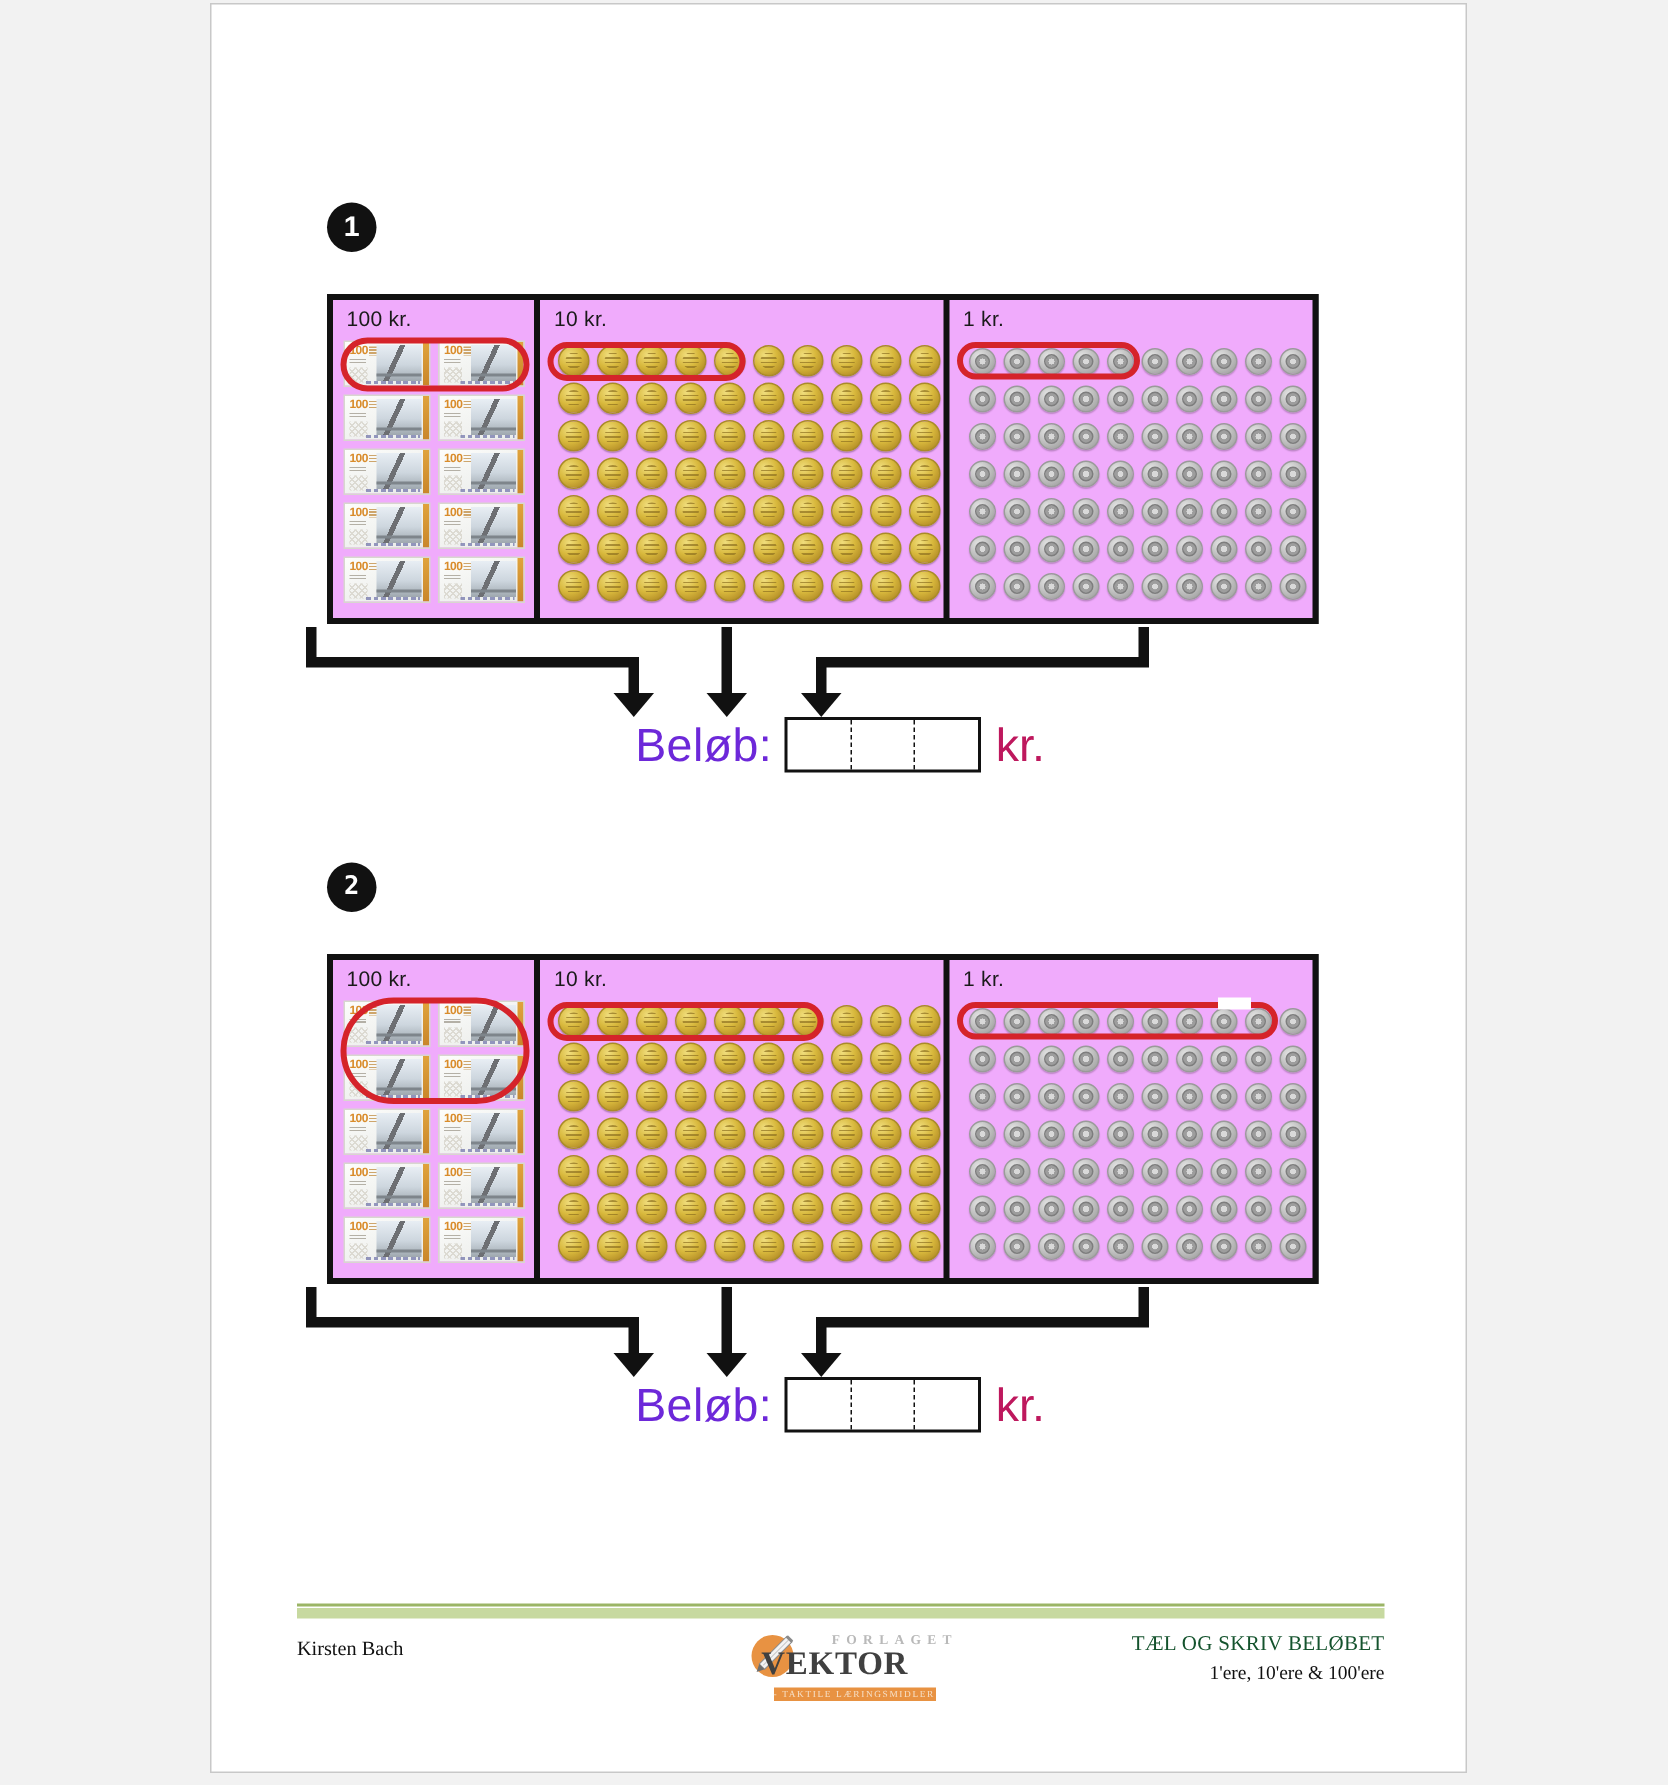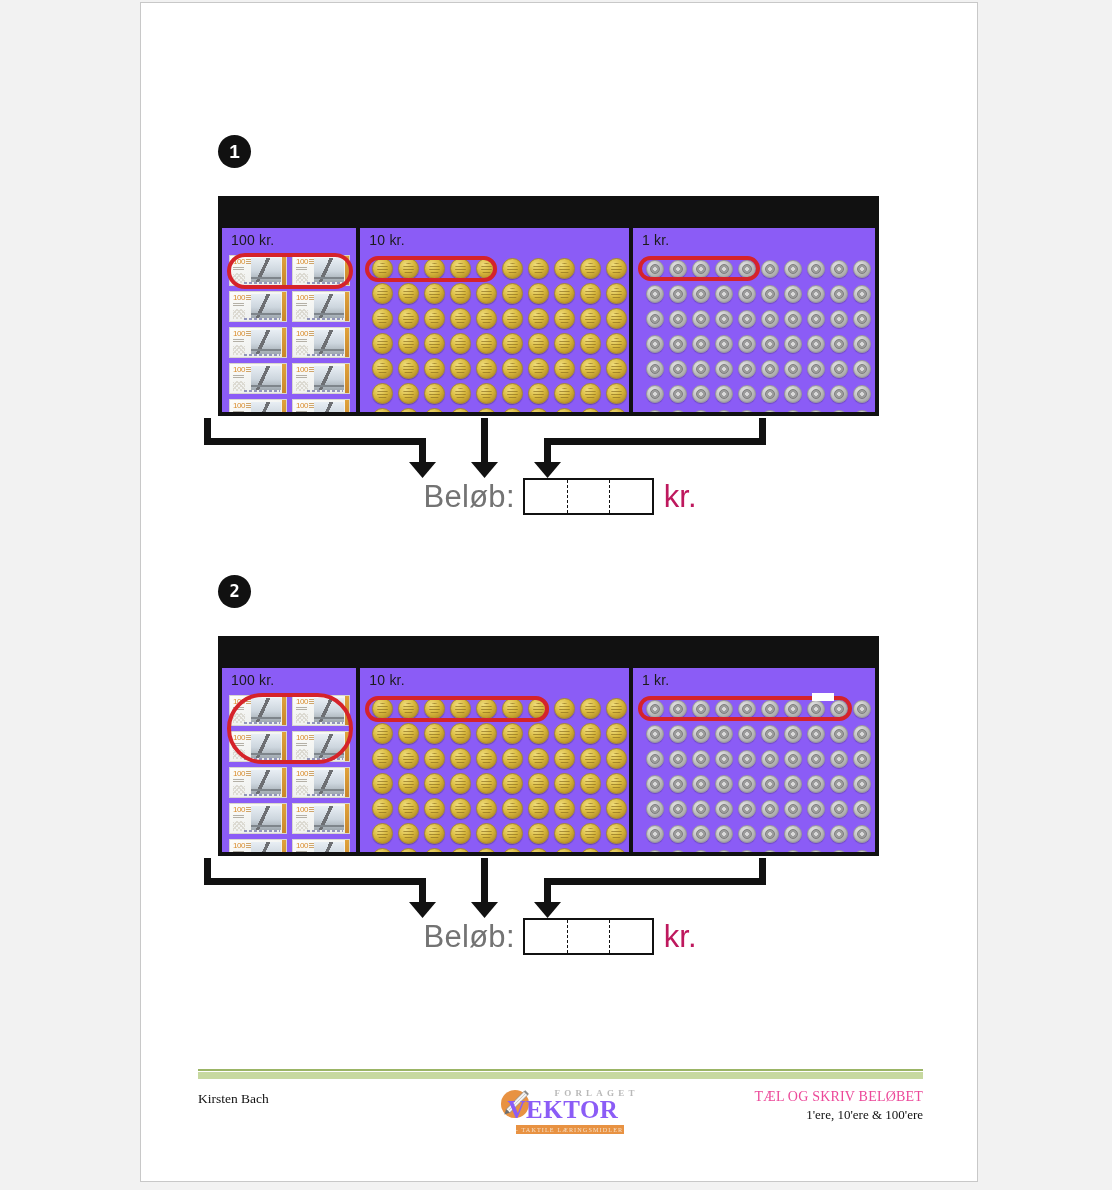--- a/index.html
+++ b/index.html
@@ -45,23 +45,22 @@
     position: absolute;
     left: 77px; top: 73px;
     width: 661px; height: 220px;
     display: flex;
     background: #111111;
     border: 4px solid #111111;
     gap: 4px;
   }
   .panel {
     position: relative;
-    background: #8b5cf6;
+    background: #f0abfc;
     overflow: hidden;
-    margin-top: 28px;
   }
   .panel.p100 { width: 136px; }
   .panel.p10  { width: 272px; }
   .panel.p1   { width: 245px; }
 
   .panel-label {
     position: absolute;
     left: 9px; top: 4px;
     font-size: 14px;
     color: #1a1a1a;
@@ -81,21 +80,21 @@
   }
   .note {
     position: relative;
     width: 58px; height: 31px;
     background: linear-gradient(160deg,#fdfdfb 0%,#f4f5f3 40%,#e9ebe9 100%);
     border: 0.5px solid #d8d6cf;
     overflow: hidden;
   }
   .note .nval {
     position: absolute; left: 3px; top: 2px;
-    font-size: 8px; font-weight: normal;
+    font-size: 8px; font-weight: bold;
     color: #d98c2b; letter-spacing: -0.4px;
     line-height: 1;
   }
   .note .nlines {
     position: absolute; left: 16px; top: 3px;
     width: 20px; height: 6px;
     background:
       repeating-linear-gradient(to bottom,#c08a3e 0 1px,transparent 1px 2px);
     opacity: .75;
   }
@@ -208,21 +207,21 @@
   .answer {
     position: absolute;
     left: 0; top: 355px;
     width: 838px;
     display: flex;
     align-items: center;
     justify-content: center;
   }
   .answer .lbl {
     font-size: 31px;
-    color: #737373;
+    color: #6d28d9;
     letter-spacing: 0.3px;
     margin-right: 8px;
     text-align: right;
   }
   .ansbox {
     display: flex;
     width: 131px; height: 37px;
     border: 2px solid #111111;
     background: #ffffff;
   }
@@ -245,21 +244,21 @@
     font-family: Liberation Serif, serif;
   }
   .foot-author {
     position: absolute; left: 0; top: 4px;
     font-size: 13.5px; color: #111111;
   }
   .foot-right {
     position: absolute; right: 0; top: 2px;
     text-align: right;
   }
-  .foot-right .t1 { font-size: 14px; color: #ec4899; letter-spacing: .2px; text-align: right; }
+  .foot-right .t1 { font-size: 14px; color: #14532d; letter-spacing: .2px; text-align: right; }
   .foot-right .t2 { font-size: 13px; color: #111111; margin-top: 2px; }
 
   .logo {
     position: absolute;
     left: 50%; top: 0;
     transform: translateX(-50%);
     width: 132px; height: 50px;
   }
   .logo .dot {
     position: absolute; left: 6px; top: 3px;
@@ -274,23 +273,23 @@
   .logo .forlaget {
     position: absolute; left: 36px; top: 1px;
     font-size: 9px;
     color: #b9b9b9;
     letter-spacing: 4.2px;
     font-weight: bold;
     margin-left: 24px;
   }
   .logo .vektor {
     position: absolute; left: 13px; top: 9px;
-    font-size: 25px;
+    font-size: 22px;
     font-weight: bold;
-    color: #8b5cf6;
+    color: #404040;
     letter-spacing: 0.5px;
   }
   .logo .tagbar {
     position: absolute; left: 21px; top: 38px;
     width: 108px; height: 9px;
     background: #e89242;
     color: #f6e0c8;
     font-size: 6.2px;
     letter-spacing: 1.1px;
     display: flex; align-items: center; justify-content: center;

